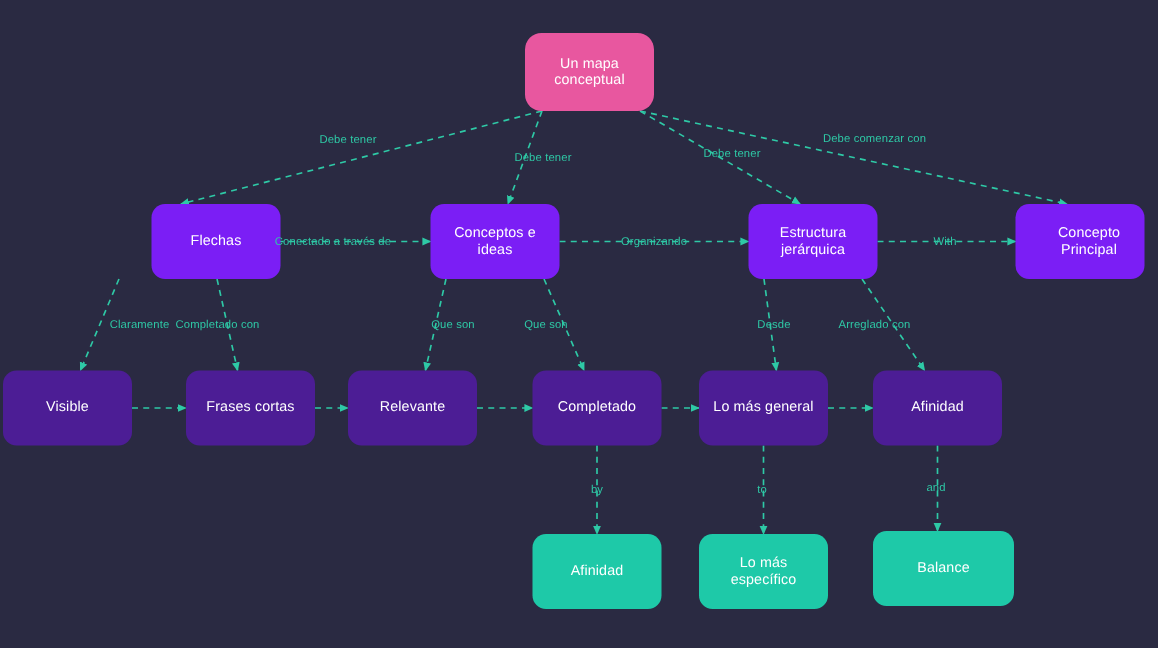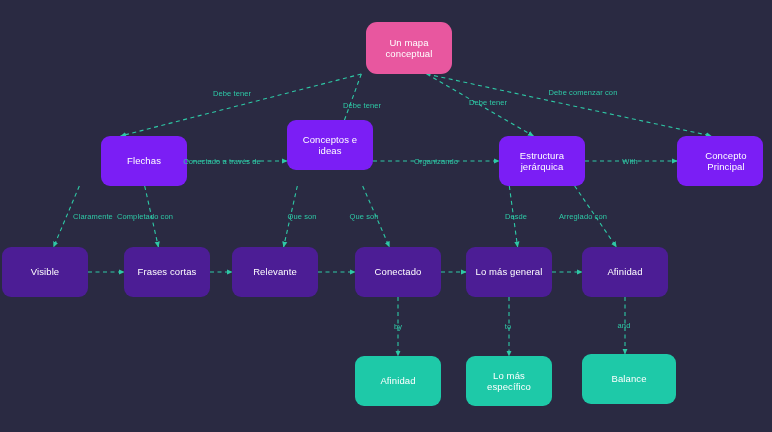--- a/index.html
+++ b/index.html
@@ -82,46 +82,46 @@
         <path d="M210,272 L232,272" marker-end="url(#arrow)"></path>
         <path d="M318,272 L355,272" marker-end="url(#arrow)"></path>
         <path d="M441,272 L466,272" marker-end="url(#arrow)"></path>
         <path d="M552,272 L582,272" marker-end="url(#arrow)"></path>
         <path d="M398,297 L398,356" marker-end="url(#arrow)"></path>
         <path d="M509,297 L509,356" marker-end="url(#arrow)"></path>
         <path d="M625,297 L625,354" marker-end="url(#arrow)"></path>
       </g>
   </svg>
   <div id="node-layer">
-      <div class="node pink" style="left: 366px; top: 22px; width: 86px; height: 52px;">
+      <div class="node pink" style="left: 350px; top: 22px; width: 86px; height: 52px;">
         <span>Un mapa conceptual</span>
       </div>
       <div class="node purple" style="left: 69px; top: 136px; width: 86px; height: 50px; margin-left: 32px;">
         <span>Flechas</span>
       </div>
-      <div class="node purple" style="left: 287px; top: 120px; width: 86px; height: 50px;">
+      <div class="node purple" style="left: 287px; top: 136px; width: 86px; height: 50px;">
         <span>Conceptos e ideas</span>
       </div>
       <div class="node purple" style="left: 499px; top: 136px; width: 86px; height: 50px;">
         <span>Estructura jerárquica</span>
       </div>
       <div class="node purple" style="left: 677px; top: 136px; width: 86px; height: 50px; padding-left: 17px;">
         <span>Concepto Principal</span>
       </div>
       <div class="node blue" style="left: 2px; top: 247px; width: 86px; height: 50px;">
         <span>Visible</span>
       </div>
       <div class="node blue" style="left: 124px; top: 247px; width: 86px; height: 50px;">
         <span>Frases cortas</span>
       </div>
       <div class="node blue" style="left: 232px; top: 247px; width: 86px; height: 50px;">
         <span>Relevante</span>
       </div>
       <div class="node blue" style="left: 355px; top: 247px; width: 86px; height: 50px;">
-        <span>Conectado</span>
+        <span>Completado</span>
       </div>
       <div class="node blue" style="left: 466px; top: 247px; width: 86px; height: 50px;">
         <span>Lo más general</span>
       </div>
       <div class="node blue" style="left: 582px; top: 247px; width: 86px; height: 50px;">
         <span>Afinidad</span>
       </div>
       <div class="node green" style="left: 355px; top: 356px; width: 86px; height: 50px;">
         <span>Afinidad</span>
       </div>

